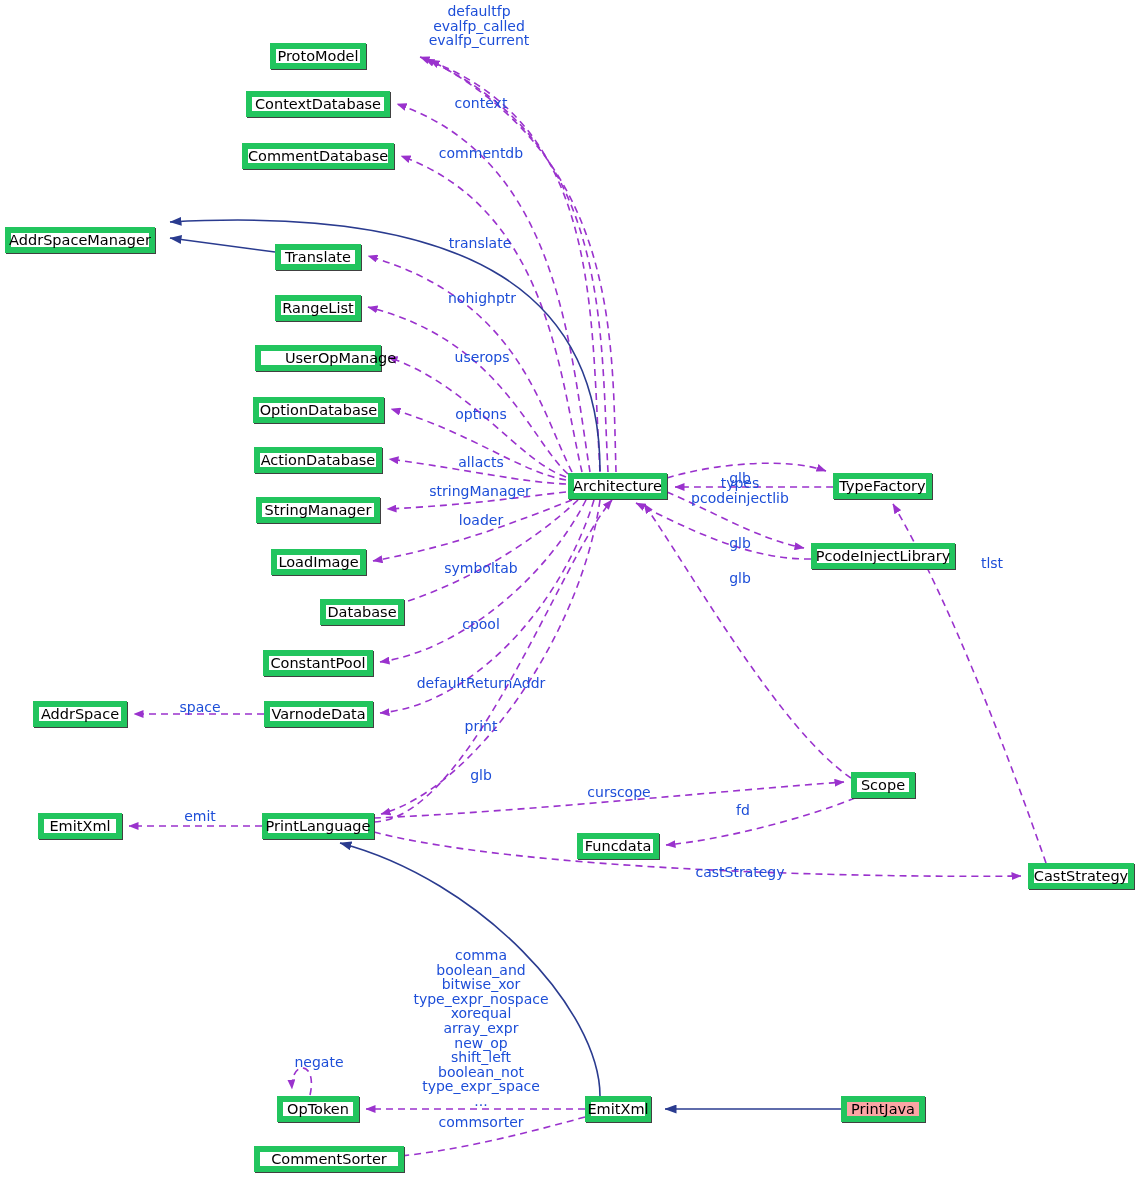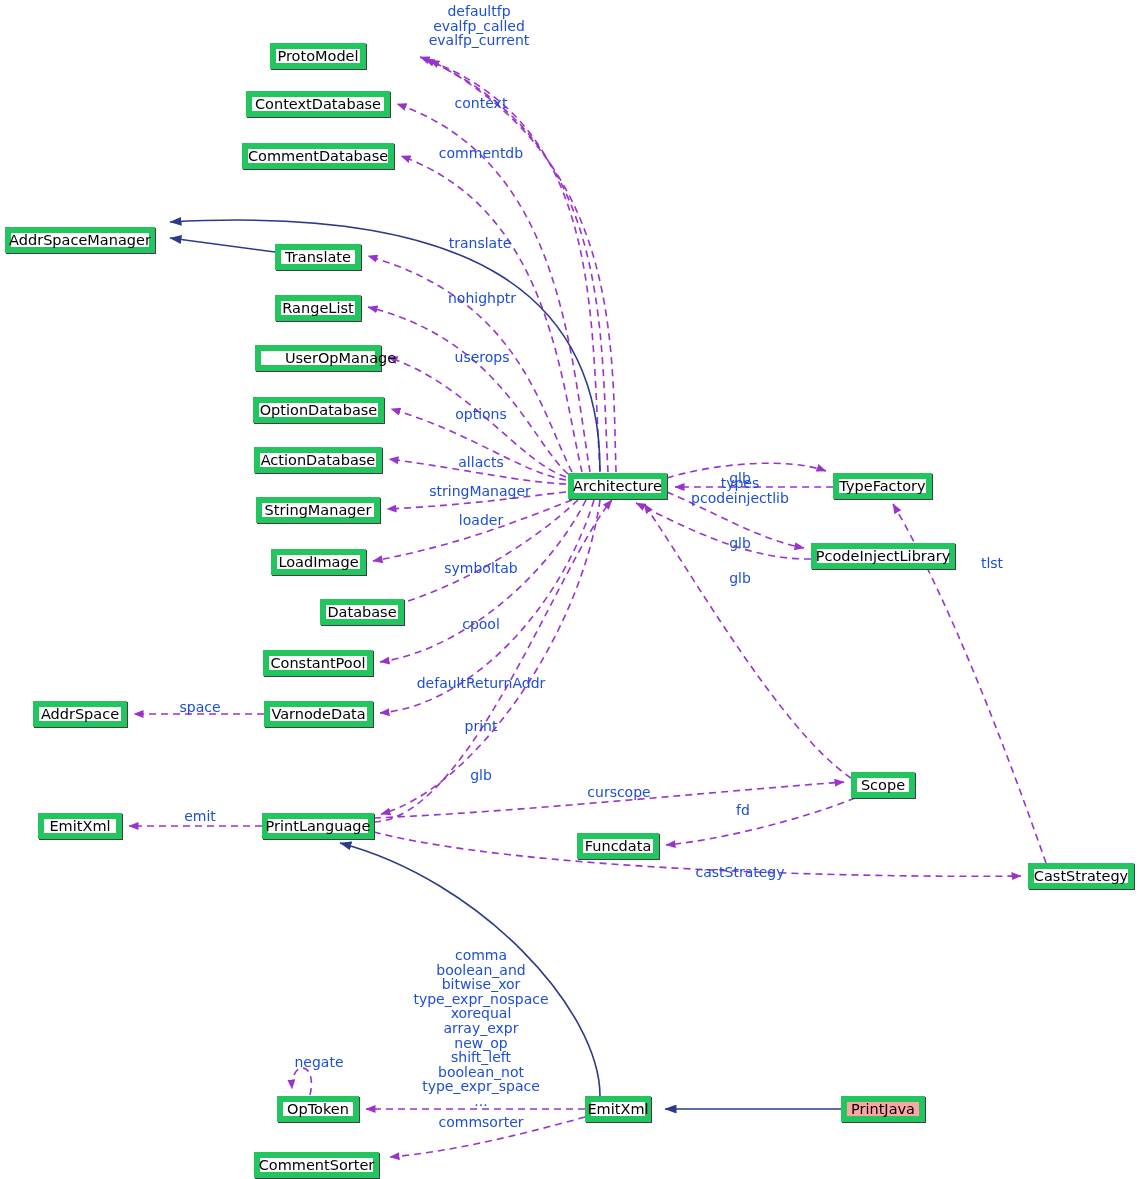--- a/index.html
+++ b/index.html
@@ -177,21 +177,21 @@
       </div>
       <div class="node" style="left: 577px; top: 833px; width: 82px; height: 26px;">
         <span>Funcdata</span>
       </div>
       <div class="node" style="left: 1028px; top: 863px; width: 106px; height: 26px;">
         <span>CastStrategy</span>
       </div>
       <div class="node" style="left: 277px; top: 1096px; width: 82px; height: 26px;">
         <span>OpToken</span>
       </div>
-      <div class="node" style="left: 254px; top: 1146px; width: 125px; height: 26px; margin-top: 6px;">
+      <div class="node" style="left: 254px; top: 1146px; width: 150px; height: 26px;">
         <span>CommentSorter</span>
       </div>
       <div class="node" style="left: 585px; top: 1096px; width: 66px; height: 26px;">
         <span>EmitXml</span>
       </div>
       <div class="node highlight" style="left: 841px; top: 1096px; width: 84px; height: 26px;">
         <span>PrintJava</span>
       </div>
     </div>
   <div id="labels">

